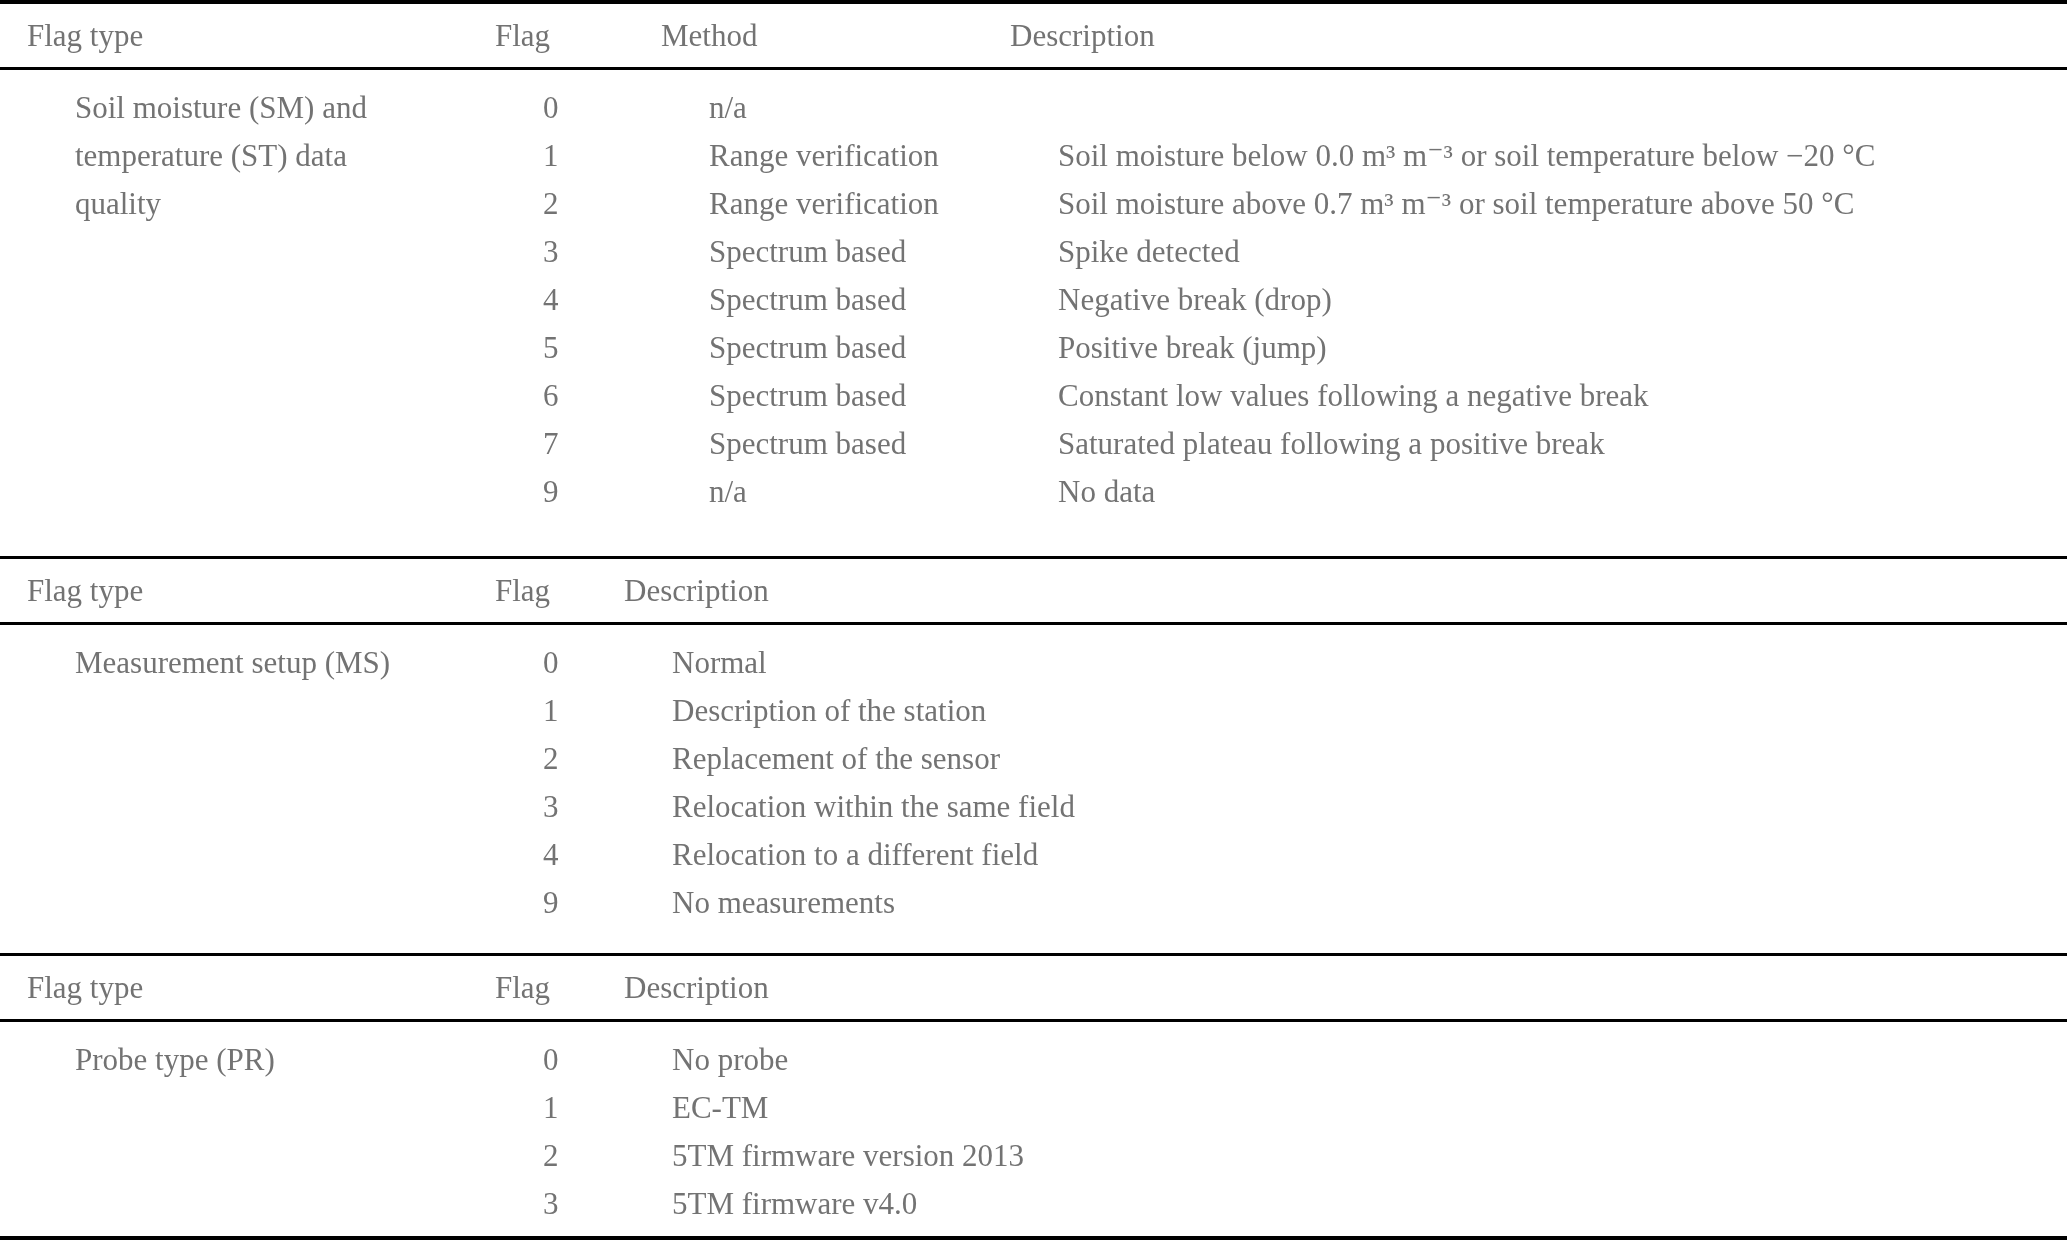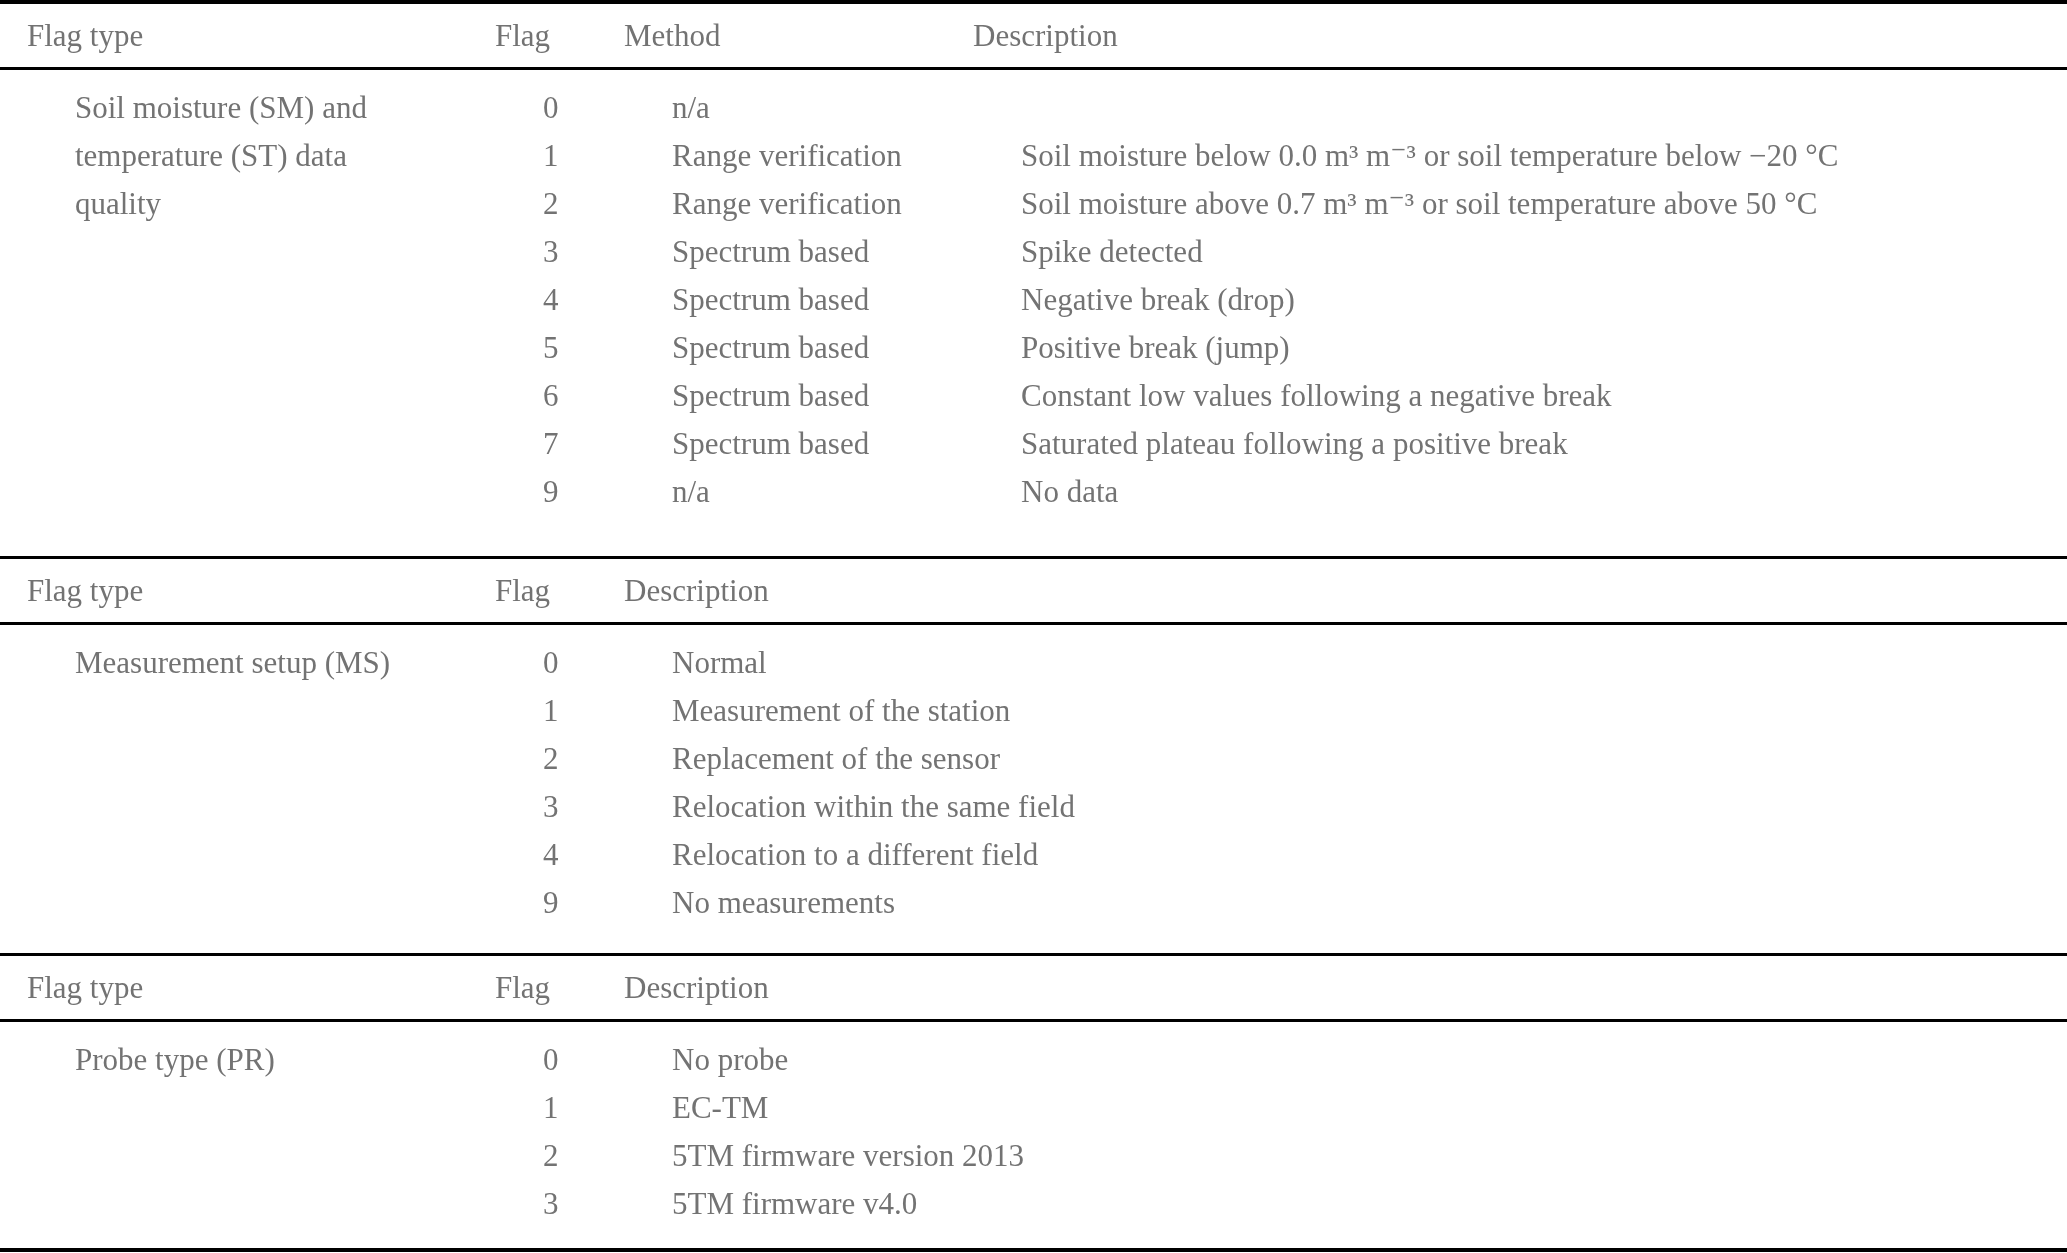--- a/index.html
+++ b/index.html
@@ -24,29 +24,29 @@
     display: flex;
     align-items: center;
     height: 66px;
     padding-left: 27px;
     border-bottom: 3px solid #000;
     box-sizing: border-box;
   }
   .cell { box-sizing: border-box; }
   .col-flagtype { width: 468px; flex: 0 0 468px; }
   .col-flag     { width: 129px; flex: 0 0 129px; }
-  .col-method   { width: 349px; flex: 0 0 349px; }
+  .col-method   { width: 349px; flex: 0 0 349px; margin-left: 37px; }
   .col-desc     { flex: 1 1 auto; min-width: 0; }
 
   .sbody {
     display: flex;
     padding: 14px 0 40px 27px;
   }
   .sbody.pad-mid { padding-bottom: 26px; }
-  .sbody.pad-sm  { padding-bottom: 20px; }
+  .sbody.pad-sm  { padding-bottom: 8px; }
 
   .flagtype-cell {
     width: 468px;
     flex: 0 0 468px;
     line-height: 48px;
     white-space: pre-line;
     margin-left: 48px;
   }
   .rows { flex: 1 1 auto; min-width: 0; }
   .row {
@@ -129,21 +129,21 @@
     </div>
     <div class="sbody pad-mid">
       <div class="flagtype-cell">Measurement setup (MS)</div>
       <div class="rows">
         <div class="row">
           <div class="cell col-flag">0</div>
           <div class="cell col-desc">Normal</div>
         </div>
         <div class="row">
           <div class="cell col-flag">1</div>
-          <div class="cell col-desc">Measurement of the station</div>
+          <div class="cell col-desc">Description of the station</div>
         </div>
         <div class="row">
           <div class="cell col-flag">2</div>
           <div class="cell col-desc">Replacement of the sensor</div>
         </div>
         <div class="row">
           <div class="cell col-flag">3</div>
           <div class="cell col-desc">Relocation within the same field</div>
         </div>
         <div class="row">

